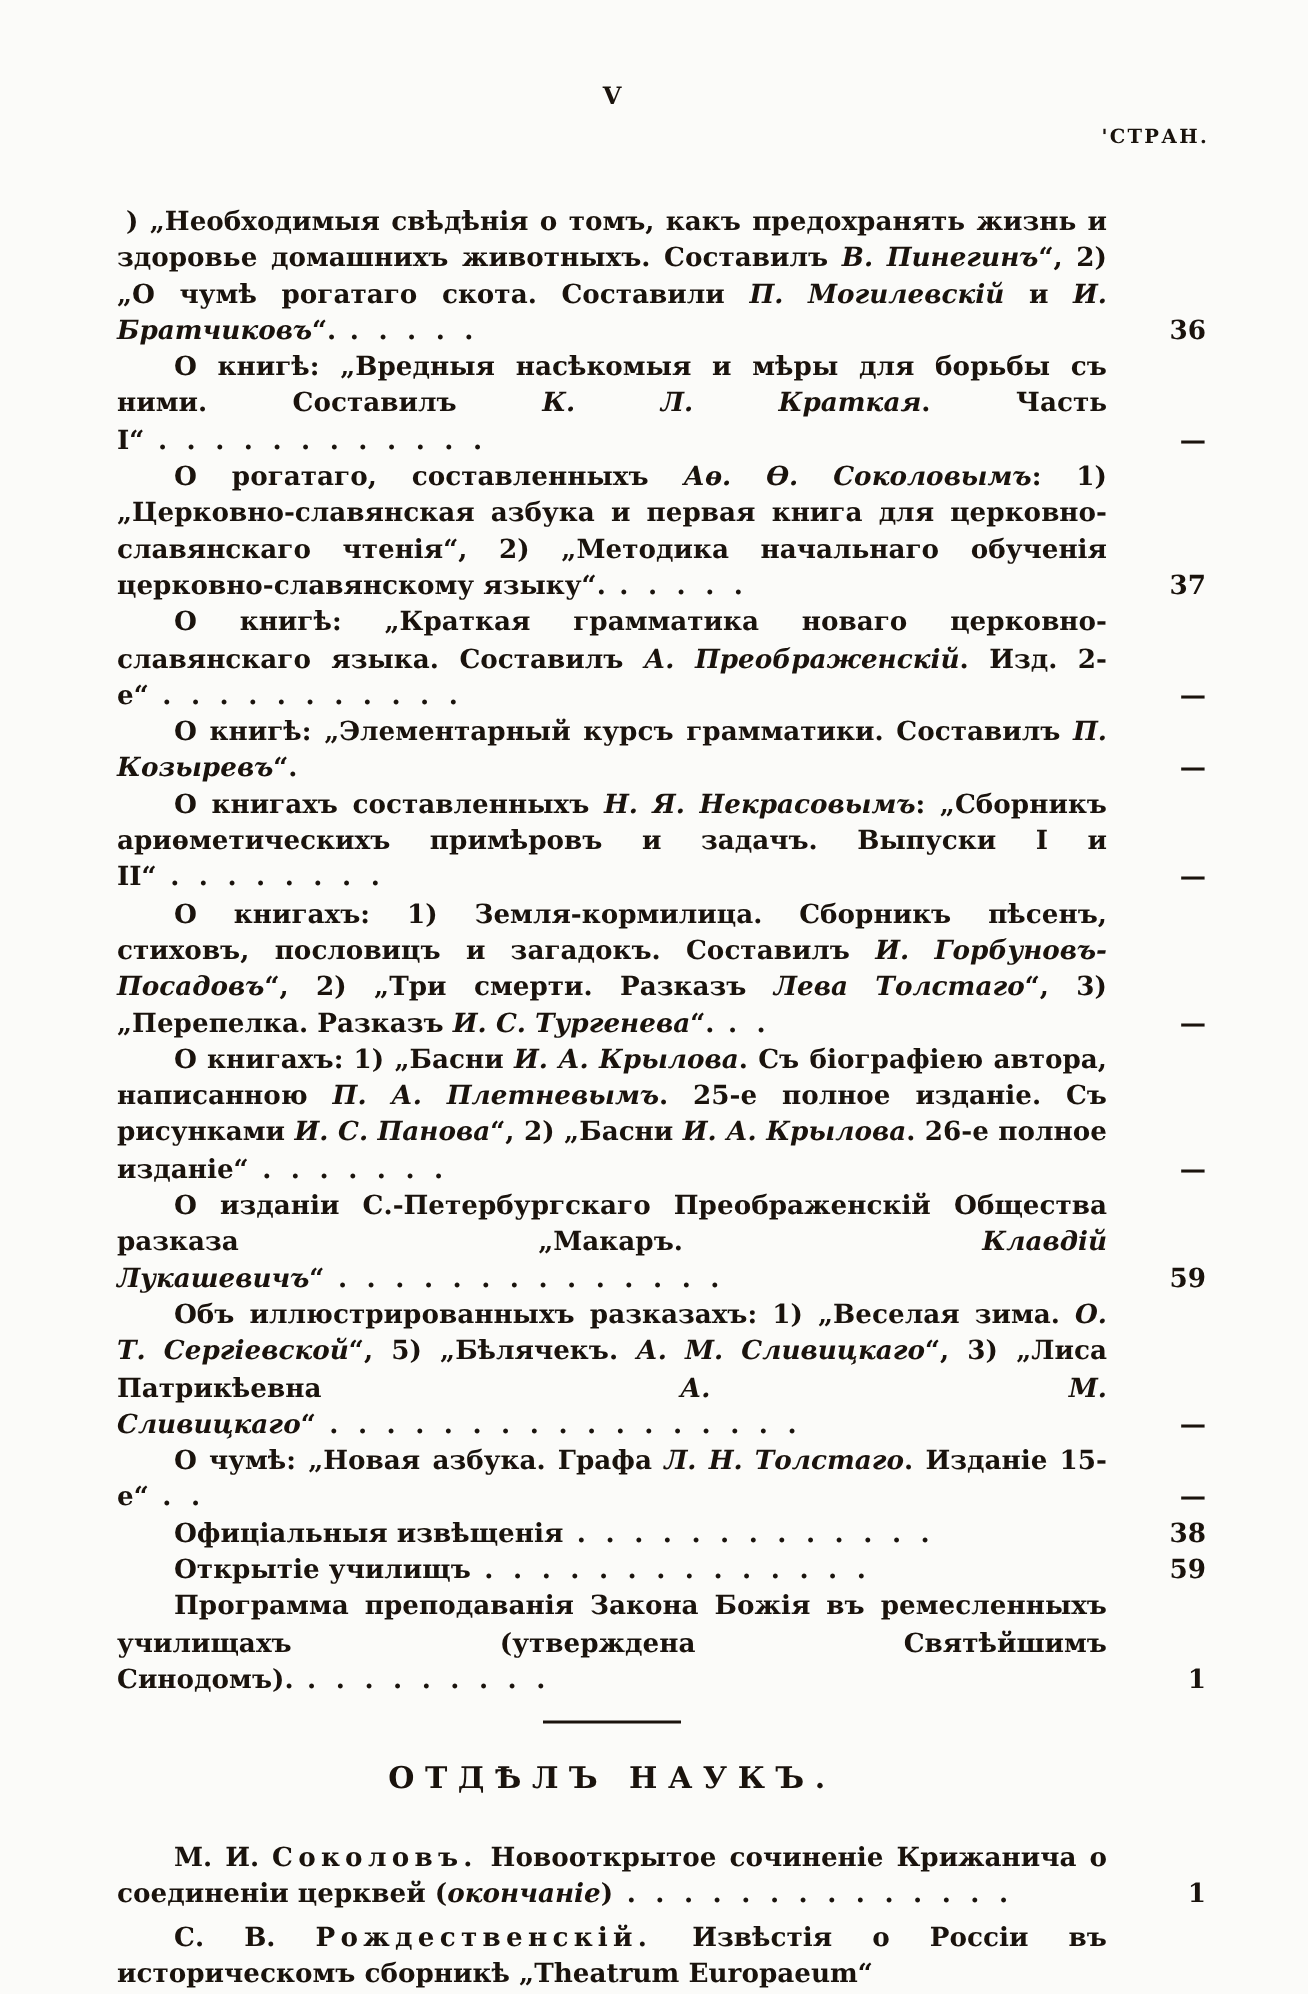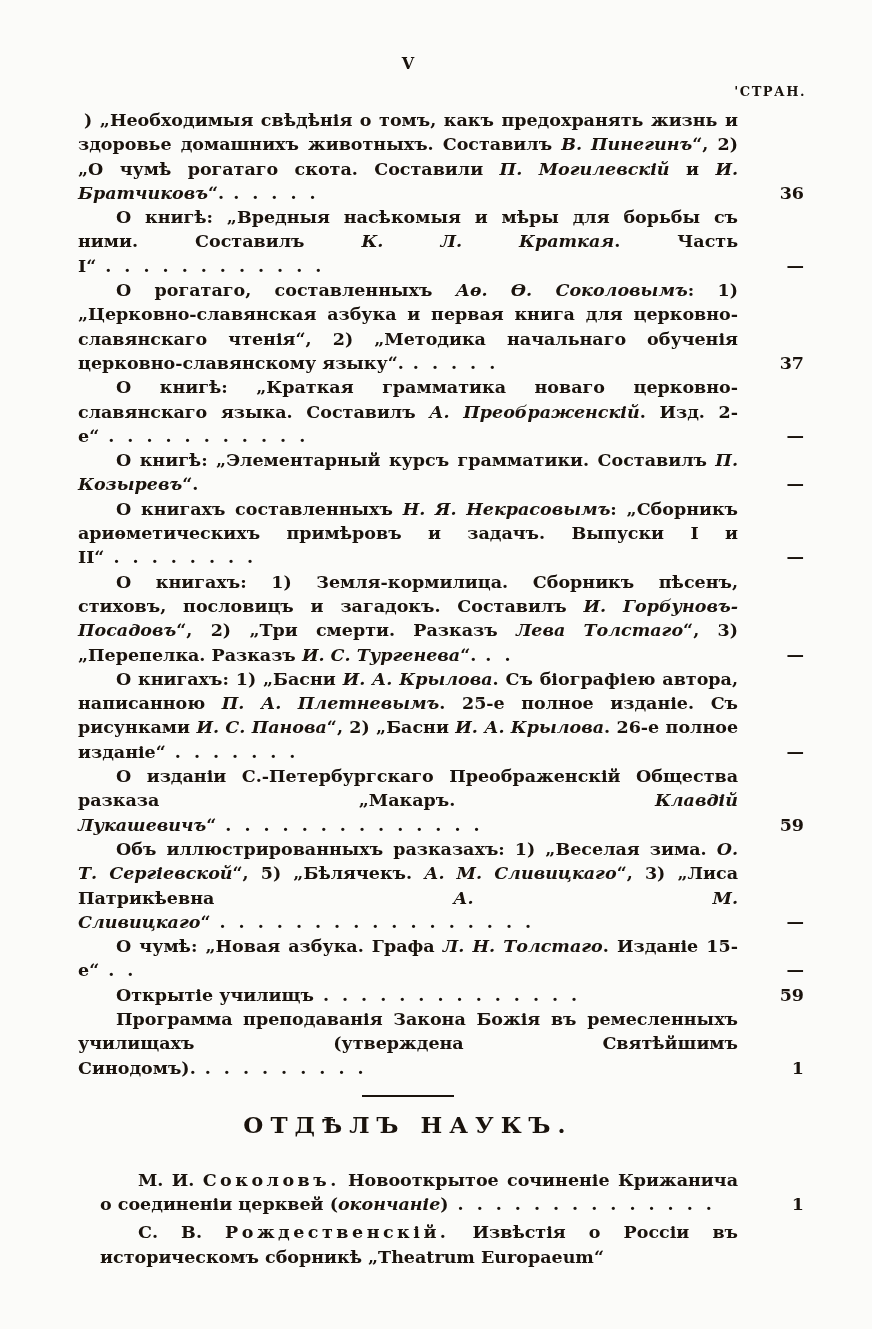--- a/index.html
+++ b/index.html
@@ -20,36 +20,36 @@
     font-size:13px; font-weight:bold; letter-spacing:1.5px;
   }
   .content {
     position:absolute; top:108px; left:78px; width:660px;
   }
   .entry {
     margin:0; position:relative;
     text-align:justify; text-indent:38px;
     font-size:17.5px; line-height:24.3px; font-weight:bold;
   }
-  #toc-entries .entry:first-child {text-indent:6px;}
-  #science-entries .entry {margin-bottom:4px;margin-left:22px;}
+  #toc-entries .entry:first-child {text-indent:6px;margin-top:28px;}
+  #science-entries .entry {margin-bottom:4px;}
   .entry .i  {font-style:italic;}
   .entry .sp {letter-spacing:3.5px;}
   .dots {letter-spacing:13px; padding-left:9px; font-weight:bold; white-space:nowrap;}
   .pg {
     position:absolute; right:-66px; bottom:0;
     line-height:24.3px; white-space:nowrap; font-weight:bold;
   }
   .divider {
     width:92px; height:2px; background:#1a130d;
     margin:15px auto 13px auto;
   }
   .heading {
-    margin:14px 0 30px 0;
-    text-align:center; font-size:23px; font-weight:bold; letter-spacing:7px;
+    margin:24px 0 30px 0;
+    text-align:center; font-size:20px; font-weight:bold; letter-spacing:7px;
   }
 </style>
 </head>
 <body>
 
 <div class="page">
   <div class="folio">V</div>
   <div class="colhead">'СТРАН.</div>
   <div class="content">
     <div id="toc-entries">
@@ -57,20 +57,21 @@
         <p class="entry"><span>О книгѣ: „Вредныя насѣкомыя и мѣры для борьбы съ ними. Составилъ </span><span class="i">К. Л. Краткая</span><span>. Часть I“</span><span class="dots">............</span><span class="pg">—</span></p>
         <p class="entry"><span>О рогатаго, составленныхъ </span><span class="i">Аѳ. Ѳ. Соколовымъ</span><span>: 1) „Церковно-славянская азбука и первая книга для церковно-славянскаго чтенія“, 2) „Методика начальнаго обученія церковно-славянскому языку“.</span><span class="dots">.....</span><span class="pg">37</span></p>
         <p class="entry"><span>О книгѣ: „Краткая грамматика новаго церковно-славянскаго языка. Составилъ </span><span class="i">А. Преображенскій</span><span>. Изд. 2-е“</span><span class="dots">...........</span><span class="pg">—</span></p>
         <p class="entry"><span>О книгѣ: „Элементарный курсъ грамматики. Составилъ </span><span class="i">П. Козыревъ</span><span>“.</span><span class="pg">—</span></p>
         <p class="entry"><span>О книгахъ составленныхъ </span><span class="i">Н. Я. Некрасовымъ</span><span>: „Сборникъ ариѳметическихъ примѣровъ и задачъ. Выпуски I и II“</span><span class="dots">........</span><span class="pg">—</span></p>
         <p class="entry"><span>О книгахъ: 1) Земля-кормилица. Сборникъ пѣсенъ, стиховъ, пословицъ и загадокъ. Составилъ </span><span class="i">И. Горбуновъ-Посадовъ</span><span>“, 2) „Три смерти. Разказъ </span><span class="i">Лева Толстаго</span><span>“, 3) „Перепелка. Разказъ </span><span class="i">И. С. Тургенева</span><span>“.</span><span class="dots">..</span><span class="pg">—</span></p>
         <p class="entry"><span>О книгахъ: 1) „Басни </span><span class="i">И. А. Крылова</span><span>. Съ біографіею автора, написанною </span><span class="i">П. А. Плетневымъ</span><span>. 25-е полное изданіе. Съ рисунками </span><span class="i">И. С. Панова</span><span>“, 2) „Басни </span><span class="i">И. А. Крылова</span><span>. 26-е полное изданіе“</span><span class="dots">.......</span><span class="pg">—</span></p>
         <p class="entry"><span>О изданіи С.-Петербургскаго Преображенскій Общества разказа „Макаръ. </span><span class="i">Клавдій Лукашевичъ</span><span>“</span><span class="dots">..............</span><span class="pg">59</span></p>
         <p class="entry"><span>Объ иллюстрированныхъ разказахъ: 1) „Веселая зима. </span><span class="i">О. Т. Сергіевской</span><span>“, 5) „Бѣлячекъ. </span><span class="i">А. М. Сливицкаго</span><span>“, 3) „Лиса Патрикѣевна </span><span class="i">А. М. Сливицкаго</span><span>“</span><span class="dots">.................</span><span class="pg">—</span></p>
         <p class="entry"><span>О чумѣ: „Новая азбука. Графа </span><span class="i">Л. Н. Толстаго</span><span>. Изданіе 15-е“</span><span class="dots">..</span><span class="pg">—</span></p>
+        <p class="entry"><span>Офиціальныя извѣщенія</span><span class="dots">.............</span><span class="pg">38</span></p>
         <p class="entry"><span>Открытіе училищъ</span><span class="dots">..............</span><span class="pg">59</span></p>
         <p class="entry"><span>Программа преподаванія Закона Божія въ ремесленныхъ училищахъ (утверждена Святѣйшимъ Синодомъ).</span><span class="dots">.........</span><span class="pg">1</span></p>
       </div>
     <div class="divider"></div>
     <h2 class="heading">ОТДѢЛЪ НАУКЪ.</h2>
     <div id="science-entries">
         <p class="entry"><span>М. И. </span><span class="sp">Соколовъ.</span><span> Новооткрытое сочиненіе Крижанича о соединеніи церквей (</span><span class="i">окончаніе</span><span>)</span><span class="dots">..............</span><span class="pg">1</span></p>
         <p class="entry"><span>С. В. </span><span class="sp">Рождественскій.</span><span> Извѣстія о Россіи въ историческомъ сборникѣ „Theatrum Europaeum“</span></p>
       </div>
   </div>

